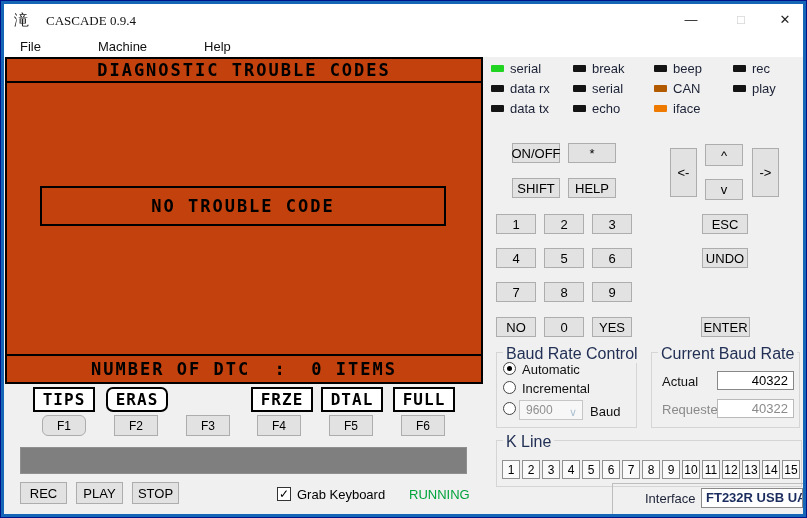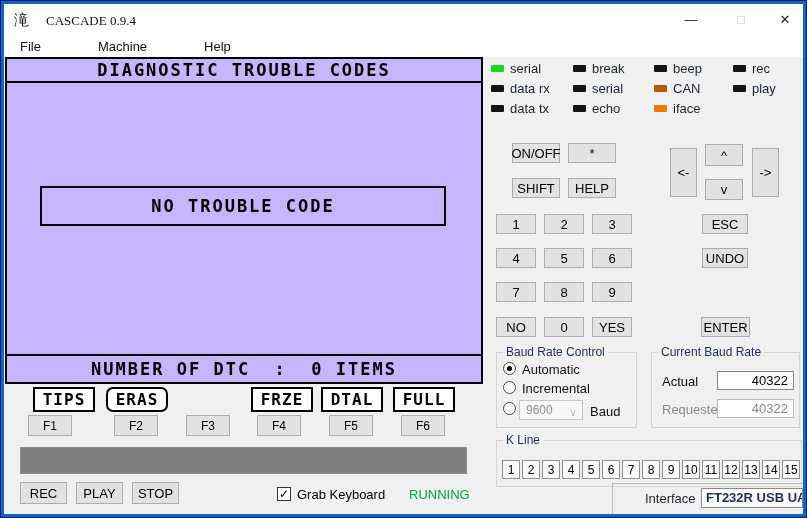--- a/index.html
+++ b/index.html
@@ -14,21 +14,21 @@
   
   .titlebar { position:absolute; left:0; top:0; width:799px; height:33px; background:#fff; }
   .app-icon { position:absolute; left:10px; top:7px; font-size:15px; color:#111; }
   .app-title { position:absolute; left:42px; top:9px; font-size:13px; color:#111;font-family:Liberation Serif, serif; }
   .winbtn { position:absolute; top:4px; width:30px; height:24px; text-align:center; line-height:24px; font-size:13px; color:#222; }
   .winbtn.max { color:#c6c6c6; }
   .menubar { position:absolute; left:0; top:33px; width:799px; height:20px; background:#fff; display:flex; padding-left:6px;gap:37px; }
   .menu-item { padding:2px 10px; font-size:13px; color:#111; }
 
   
-  .lcd { position:absolute; left:1px; top:53px; width:478px; height:327px; background:#c4b5fd;
+  .lcd { position:absolute; left:1px; top:53px; width:478px; height:327px; background:#c2410c;
          border:2px solid #000; display:flex; flex-direction:column;
          font-family:"DejaVu Sans Mono", monospace; font-weight:bold; }
   .lcd-header { height:24px; line-height:23px; border-bottom:2px solid #000; text-align:center; font-size:17px; letter-spacing:2px; }
   .lcd-main { flex:1; position:relative; }
   .lcd-msg { position:absolute; left:33px; top:103px; width:406px; height:40px; border:2px solid #000;
              text-align:center; line-height:37px; font-size:17px; letter-spacing:2px; }
   .lcd-footer { height:28px; line-height:26px; border-top:2px solid #000; text-align:center; font-size:17px; letter-spacing:2px; white-space:pre; }
 
   
   .softkey { position:absolute; top:383px; width:62px; height:25px; background:#fff; border:2px solid #000;
@@ -46,21 +46,21 @@
   .run-status { position:absolute; left:405px; top:483px; font-size:13px; }
 
   
   .led-col { position:absolute; top:58px; }
   .led-row { display:flex; align-items:center; height:13px; margin-bottom:7px; }
   .led { width:13px; height:7px; border-radius:1px; margin-right:6px; }
   .led-label { font-size:13px; color:#1c2236; white-space:nowrap; }
 
   
   .groupbox { position:absolute; border:1px solid #d5d5d5; }
-  .gb-caption { position:absolute; top:-8px; left:6px; background:#f0f0f0; padding:0 3px; font-size:12px; color:#223055; white-space:nowrap; }
+  .gb-caption { position:absolute; top:-8px; left:6px; background:#f0f0f0; padding:0 3px; font-size:16px; color:#223055; white-space:nowrap; }
   .radio { position:absolute; width:13px; height:13px; border:1px solid #444; border-radius:50%; background:#fff; }
   .radio.sel::after { content:""; position:absolute; left:3px; top:3px; width:5px; height:5px; border-radius:50%; background:#000; }
   .rlabel { position:absolute; font-size:13px; color:#111; }
   .combo { position:absolute; left:22px; top:47px; width:64px; height:20px; background:#f7f7f7; border:1px solid #c6c6c6;
            font-size:12px; color:#8f8f8f; line-height:18px; padding-left:6px; }
   .combo .chev { position:absolute; right:5px; top:2px; color:#aec3d4; font-size:11px; }
   .field { position:absolute; background:#fff; border:1px solid #888; font-size:13px; text-align:right; padding:1px 5px 0 0; }
   .field.dim { color:#8a8a8a; border-color:#b9b9b9; }
   .dimtext { color:#8a8a8a; }
 
@@ -101,21 +101,21 @@
     </div>
     <div class="lcd-footer">NUMBER OF DTC  :  0 ITEMS</div>
   </div>
 
   <div class="softkey" style="left:29px;">TIPS</div>
   <div class="softkey" style="left:102px;border-radius:7px;">ERAS</div>
   <div class="softkey" style="left:247px;">FRZE</div>
   <div class="softkey" style="left:317px;">DTAL</div>
   <div class="softkey" style="left:389px;">FULL</div>
 
-  <div class="btn fkey" style="left:24px;">F1</div>
+  <div class="btn fkey" style="left:38px;border-radius:6px;">F1</div>
   <div class="btn fkey" style="left:110px;">F2</div>
   <div class="btn fkey" style="left:182px;text-align:right;">F3</div>
   <div class="btn fkey" style="left:253px;">F4</div>
   <div class="btn fkey" style="left:325px;">F5</div>
   <div class="btn fkey" style="left:397px;">F6</div>
 
   <div class="graybar"></div>
 
   <div class="btn transport" style="left:16px;">REC</div>
   <div class="btn transport" style="left:72px;">PLAY</div>

